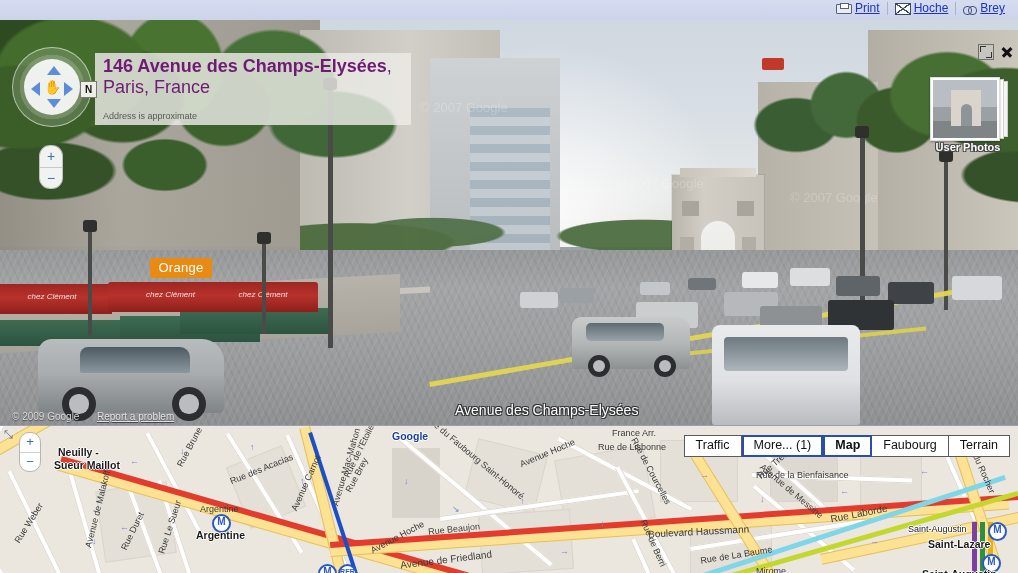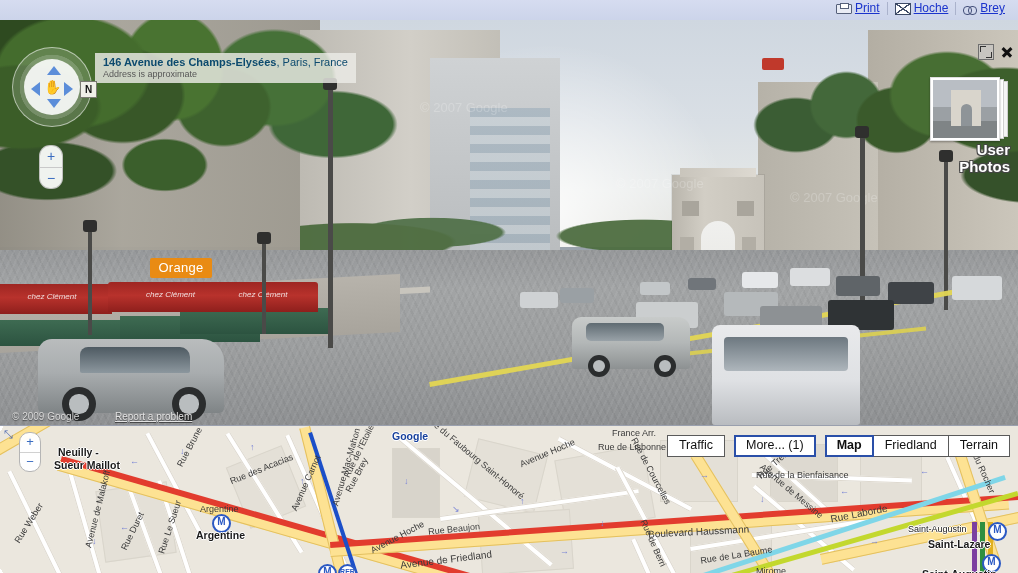--- a/index.html
+++ b/index.html
@@ -131,23 +131,23 @@
     background:linear-gradient(to bottom,#4e5a62,#8c979e);border-radius:8px 10px 2px 2px;}
   .wheel{position:absolute;background:#2b2d2e;border-radius:50%;}
   .wheel:after{content:"";position:absolute;left:22%;top:22%;width:56%;height:56%;background:#b9bdbf;border-radius:50%;}
   .minicar{position:absolute;border-radius:3px;}
 
   .ghost{position:absolute;color:rgba(255,255,255,.22);font-size:13px;}
 
   
   .addr{position:absolute;left:95px;top:33px;background:rgba(235,236,230,.82);
     padding:3px 8px 4px 8px;max-width:300px;}
-  .addr-main{font-size:11px;color:#0c4a6e;}
+  .addr-main{font-size:18px;color:#701a75;}
   .addr-main b{font-weight:bold;}
-  .addr-sub{font-size:9px;color:#575757;margin-top:1px;}
+  .addr-sub{font-size:9px;color:#575757;margin-top:13px;}
 
   .navctl{position:absolute;left:12px;top:27px;width:78px;height:78px;border-radius:50%;
     background:radial-gradient(circle,rgba(255,255,255,.30) 0 58%,rgba(255,255,255,.16) 59% 100%);
     border:1px solid rgba(255,255,255,.55);}
   .navctl-inner{position:absolute;left:11px;top:11px;width:56px;height:56px;border-radius:50%;
     background:rgba(255,255,255,.88);}
   .nav-arrow{position:absolute;width:0;height:0;}
   .na-up{left:23px;top:7px;border-left:7px solid transparent;border-right:7px solid transparent;border-bottom:9px solid #5b8dd9;}
   .na-dn{left:23px;bottom:7px;border-left:7px solid transparent;border-right:7px solid transparent;border-top:9px solid #5b8dd9;}
   .na-lf{left:7px;top:23px;border-top:7px solid transparent;border-bottom:7px solid transparent;border-right:9px solid #5b8dd9;}
@@ -157,32 +157,32 @@
     font-size:10px;font-weight:bold;color:#111;text-align:center;line-height:15px;border:1px solid #7a7a72;}
   .zoomslider{position:absolute;left:39px;top:125px;width:22px;height:42px;border-radius:11px;
     background:rgba(255,255,255,.93);border:1px solid rgba(120,120,120,.4);}
   .zs-btn{position:absolute;left:0;width:22px;height:21px;text-align:center;font-size:14px;color:#3a6cc0;line-height:20px;}
   .zs-plus{top:0;}
   .zs-minus{top:21px;border-top:1px solid #c9c9c9;}
 
   .streetname{position:absolute;left:455px;top:382px;font-size:14px;color:#fff;
     text-shadow:1px 1px 0 #333,-1px 1px 0 #333,1px -1px 0 #333,-1px -1px 0 #333;}
   .copy{position:absolute;left:12px;bottom:3px;font-size:10px;color:#d8d8d8;text-shadow:0 1px 1px rgba(0,0,0,.5);}
-  .report{position:absolute;left:97px;bottom:3px;font-size:10px;color:#e2e2e2;text-decoration:underline;text-shadow:0 1px 1px rgba(0,0,0,.5);margin-left:18px;}
+  .report{position:absolute;left:97px;bottom:3px;font-size:10px;color:#e2e2e2;text-decoration:underline;text-shadow:0 1px 1px rgba(0,0,0,.5);}
 
   .userphotos{position:absolute;right:12px;top:57px;width:76px;height:78px;}
   .up-thumb{position:absolute;left:0;top:0;width:68px;height:62px;background:#fff;
     border:1px solid #dedede;box-shadow:0 1px 2px rgba(0,0,0,.35);}
   .up-img{position:absolute;left:2px;top:2px;width:64px;height:58px;
     background:linear-gradient(to bottom,#b9bec4 0 46%,#9ba0a4 46% 70%,#7f8486 70% 100%);overflow:hidden;}
   .up-arc{position:absolute;left:18px;top:10px;width:30px;height:36px;background:#d9d5cc;}
   .up-arc:after{content:"";position:absolute;left:10px;top:14px;width:11px;height:22px;background:#8e9498;border-radius:6px 6px 0 0;}
   .up-stack{position:absolute;left:69px;top:2px;width:3px;height:58px;background:#fff;border:1px solid #cfcfcf;}
   .up-stack2{position:absolute;left:73px;top:4px;width:3px;height:54px;background:#f4f4f4;border:1px solid #cfcfcf;}
-  .up-label{position:absolute;left:-4px;top:64px;width:84px;text-align:right;font-size:15px;color:#fff;font-weight:bold;
+  .up-label{position:absolute;left:-4px;top:64px;width:84px;text-align:center;font-size:11px;color:#fff;font-weight:bold;
     text-shadow:1px 1px 0 #444,-1px 1px 0 #444,1px -1px 0 #444,-1px -1px 0 #444;}
 
   .win-btns{position:absolute;right:5px;top:24px;display:flex;align-items:center;gap:6px;}
   .btn-expand{width:14px;height:14px;background:rgba(200,200,200,.55);border:1px solid #6f6f6f;position:relative;}
   .btn-expand:before,.btn-expand:after{content:"";position:absolute;width:5px;height:5px;border:1px solid #333;}
   .btn-expand:before{left:1px;top:1px;border-right:none;border-bottom:none;}
   .btn-expand:after{right:1px;bottom:1px;border-left:none;border-top:none;}
   .btn-close{width:13px;height:13px;position:relative;}
   .btn-close:before,.btn-close:after{content:"";position:absolute;left:1px;top:5px;width:12px;height:2.5px;background:#111;}
   .btn-close:before{transform:rotate(45deg);}
@@ -211,21 +211,21 @@
     color:#2b59c3;font-size:10px;font-weight:bold;text-align:center;line-height:12px;}
   .arrow{position:absolute;font-size:9px;color:#7b86d6;}
 
   .map-zoom{position:absolute;left:19px;top:6px;width:20px;height:38px;border-radius:10px;
     background:rgba(255,255,255,.95);border:1px solid #b5b5b5;}
   .mz-btn{position:absolute;left:0;width:20px;height:19px;text-align:center;font-size:13px;color:#3a6cc0;line-height:18px;}
   .mz-plus{top:0;}
   .mz-minus{top:19px;border-top:1px solid #d0d0d0;}
   .map-pan{position:absolute;left:4px;top:2px;font-size:11px;color:#4a66b0;}
 
-  .mapctrls{position:absolute;right:8px;top:9px;display:flex;align-items:stretch;gap:9px;}
+  .mapctrls{position:absolute;right:8px;top:9px;display:flex;align-items:stretch;}
   .ctlgrp{display:flex;}
   .mbtn{background:#fff;border:1px solid #5a5a5a;font-size:12.5px;color:#111;
     padding:2px 11px 3px 11px;line-height:15px;text-align:center;}
   .mbtn+.mbtn{border-left:none;}
   .mbtn.sel{border:2px solid #2a4fa8;font-weight:bold;padding:1px 10px 0 10px;}
   .mbtn.hl{border:2px solid #2a4fa8;padding:1px 10px 2px 10px;}
 </style>
 </head>
 <body>
 
@@ -343,20 +343,21 @@
       <div class="nav-hand">✋</div>
     </div>
   </div>
   <div class="compass-n">N</div>
 
   <div class="zoomslider">
     <div class="zs-btn zs-plus">+</div>
     <div class="zs-btn zs-minus">−</div>
   </div>
 
+  <div class="streetname">Avenue des Champs-Elysées</div>
   <div class="copy">© 2009 Google</div>
   <div class="report">Report a problem</div>
 
   <div class="userphotos">
     <div class="up-stack2"></div>
     <div class="up-stack"></div>
     <div class="up-thumb">
       <div class="up-img">
         <div class="up-arc"></div>
       </div>
@@ -487,18 +488,18 @@
 
     <div class="mapctrls">
       <div class="ctlgrp">
         <div class="mbtn">Traffic</div>
       </div>
       <div class="ctlgrp">
         <div class="mbtn hl">More... (1)</div>
       </div>
       <div class="ctlgrp">
         <div class="mbtn sel">Map</div>
-        <div class="mbtn">Friedland</div>
+        <div class="mbtn">Faubourg</div>
         <div class="mbtn">Terrain</div>
       </div>
     </div>
   </div>
 </div>
 
 </body></html>

